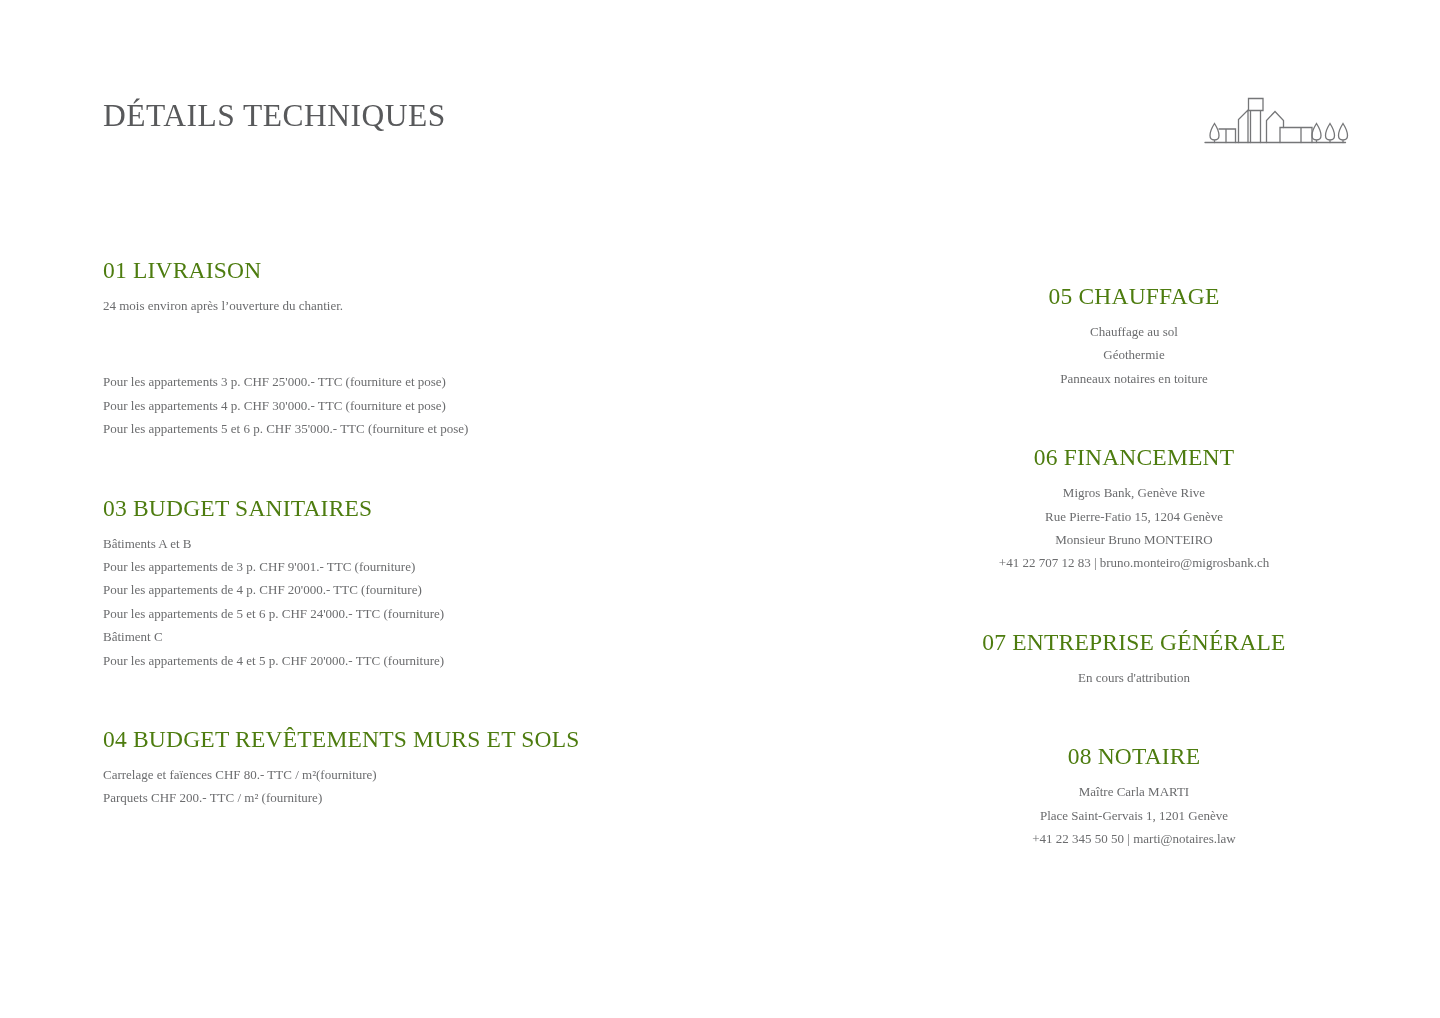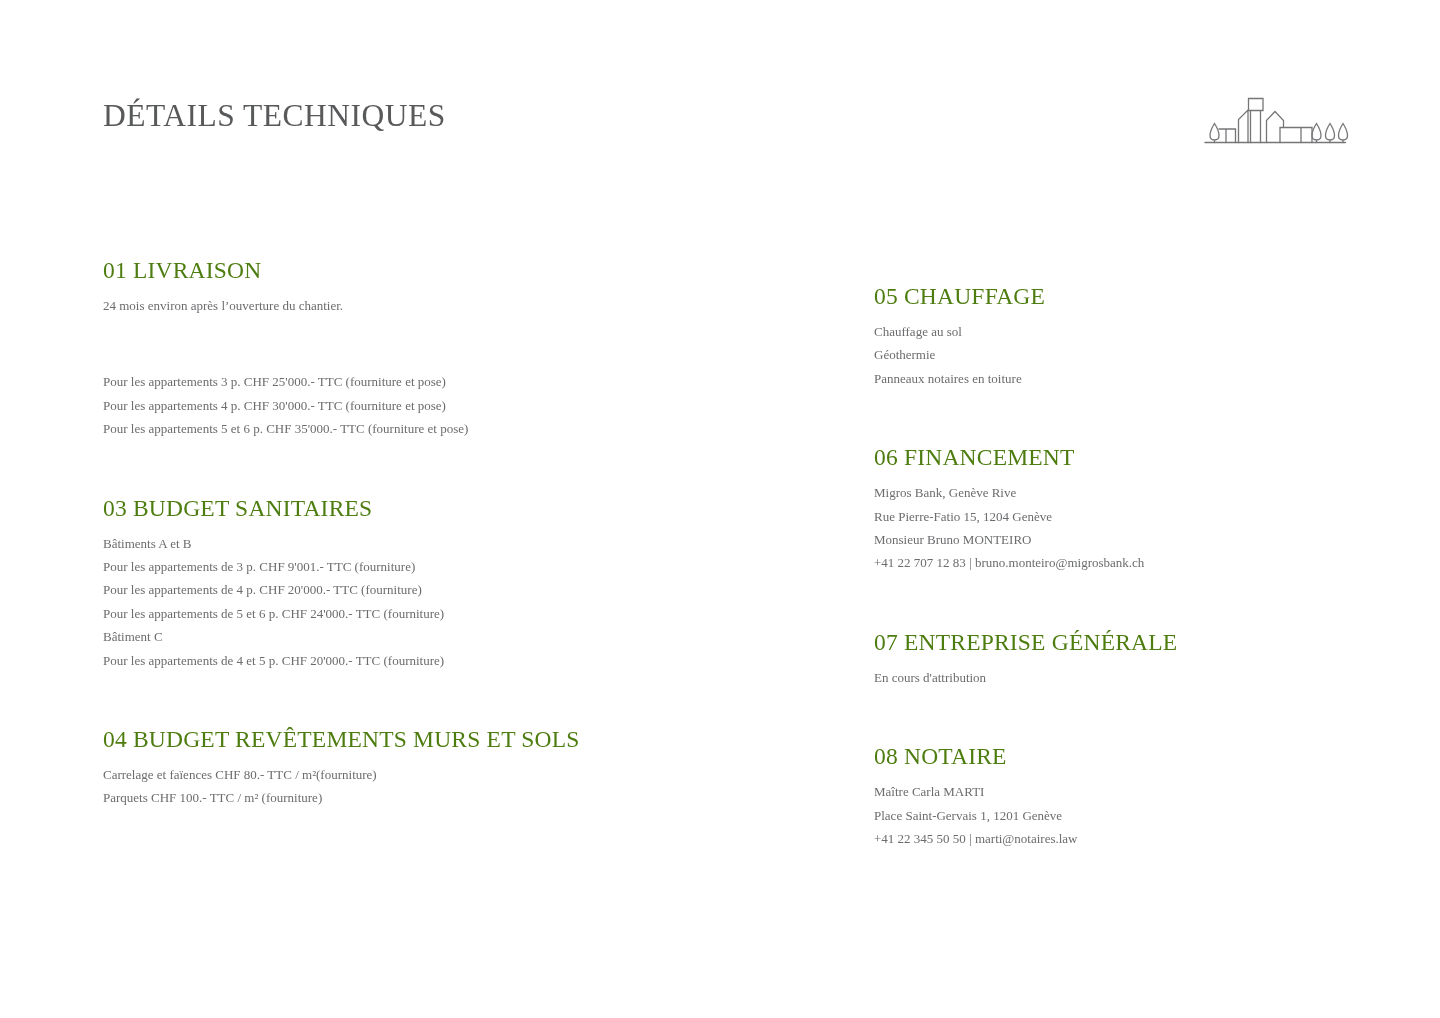--- a/index.html
+++ b/index.html
@@ -28,21 +28,21 @@
     top: 96px;
     width: 147px;
     height: 53px;
   }
   .logo svg { display: block; width: 100%; height: 100%; }
   .col {
     position: absolute;
     width: 690px;
   }
   .col-left  { left: 103px; top: 256px; }
-  .col-right { left: 874px; top: 282px; width: 520px; }
+  .col-right { left: 874px; top: 282px; width: 520px; text-align: center; }
   .section { margin-bottom: 53px; }
   .section-heading {
     font-size: 23.5px;
     font-weight: 400;
     color: #4d7c0f;
     letter-spacing: 0.2px;
     line-height: 28px;
     margin-bottom: 10px;
     white-space: nowrap;
   }
@@ -109,21 +109,21 @@
           <p class="line">Pour les appartements de 5 et 6 p. CHF 24'000.- TTC (fourniture)</p>
           <p class="line">Bâtiment C</p>
           <p class="line">Pour les appartements de 4 et 5 p. CHF 20'000.- TTC (fourniture)</p>
         </div>
   </section>
 
   <section class="section">
     <h2 class="section-heading">04 BUDGET REVÊTEMENTS MURS ET SOLS</h2>
     <div class="section-body">
           <p class="line">Carrelage et faïences CHF 80.- TTC / m²(fourniture)</p>
-          <p class="line">Parquets CHF 100.- TTC / m² (fourniture)</p>
+          <p class="line">Parquets CHF 200.- TTC / m² (fourniture)</p>
         </div>
   </section>
 </div>
   <div class="col col-right">
   <section class="section">
     <h2 class="section-heading">05 CHAUFFAGE</h2>
     <div class="section-body">
           <p class="line">Chauffage au sol</p>
           <p class="line">Géothermie</p>
           <p class="line">Panneaux notaires en toiture</p>

